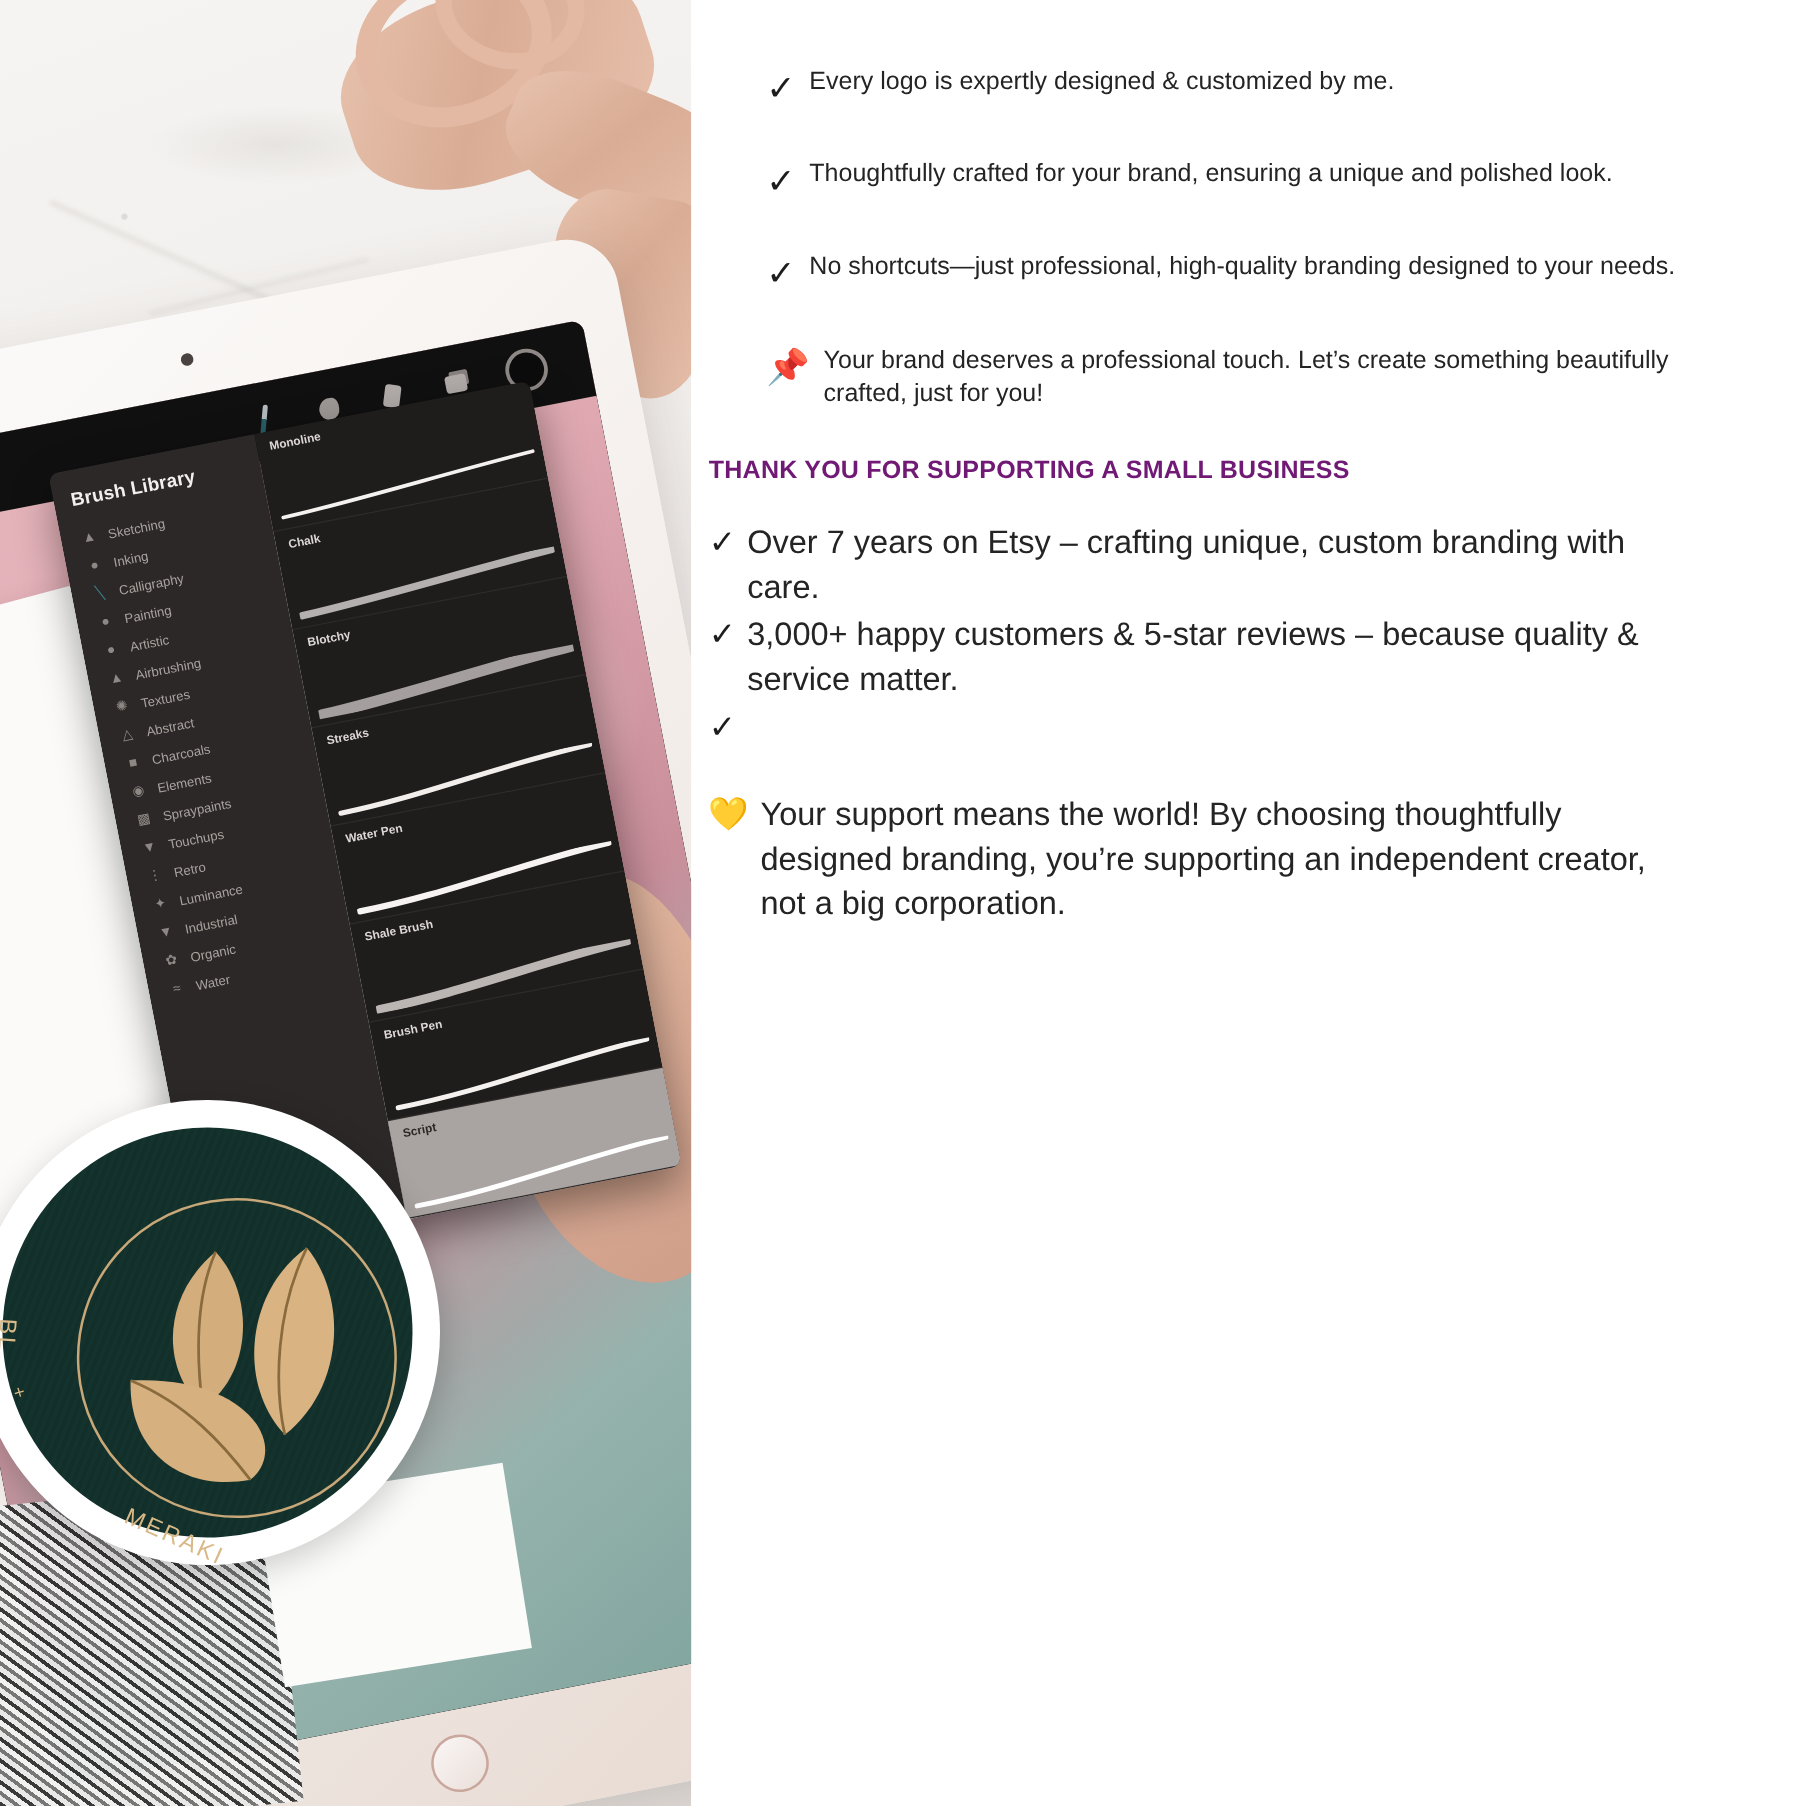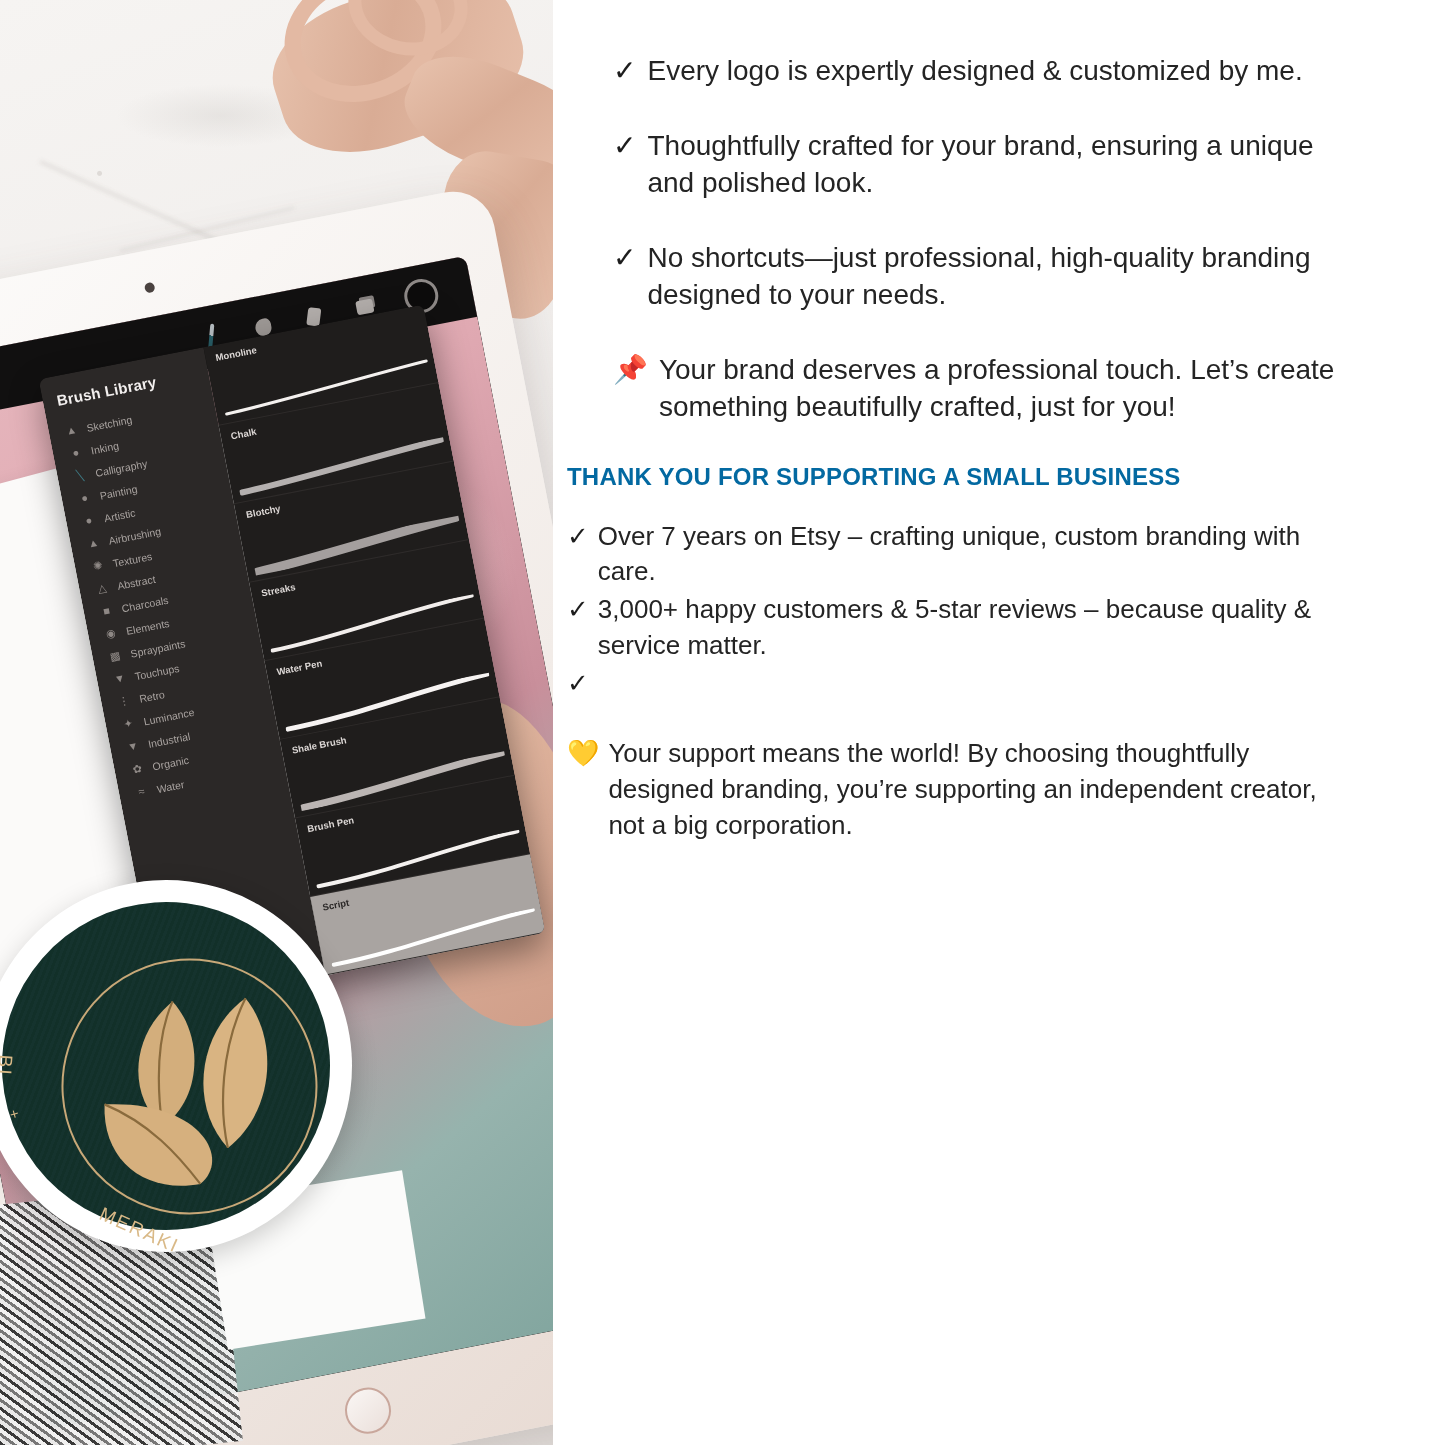--- a/index.html
+++ b/index.html
@@ -303,31 +303,31 @@
     max-width:730px;
   }
   .bullet .mark {
     flex:0 0 auto;
     font-size:28px;
     line-height:1.33;
     color:#1d1d1d;
   }
   .bullet .mark.pin { color:#e0352b; }
   .bullet .txt {
-    font-size:28px;
+    font-size:20px;
     line-height:1.34;
     color:#242424;
   }
 
   .section-head {
     margin:12px 0 28px 0;
     padding-left:0;
-    font-size:24px;
+    font-size:20px;
     font-weight:bold;
-    color:#0369a1;
+    color:#701a75;
     letter-spacing:.2px;
   }
 
   .tight-wrap { padding-left:0; }
   .tight {
     display:flex; align-items:flex-start; gap:9px;
     margin-bottom:2px;
     max-width:790px;
   }
   .tight .mark { flex:0 0 auto; font-size:26px; line-height:1.38; color:#1d1d1d; }

